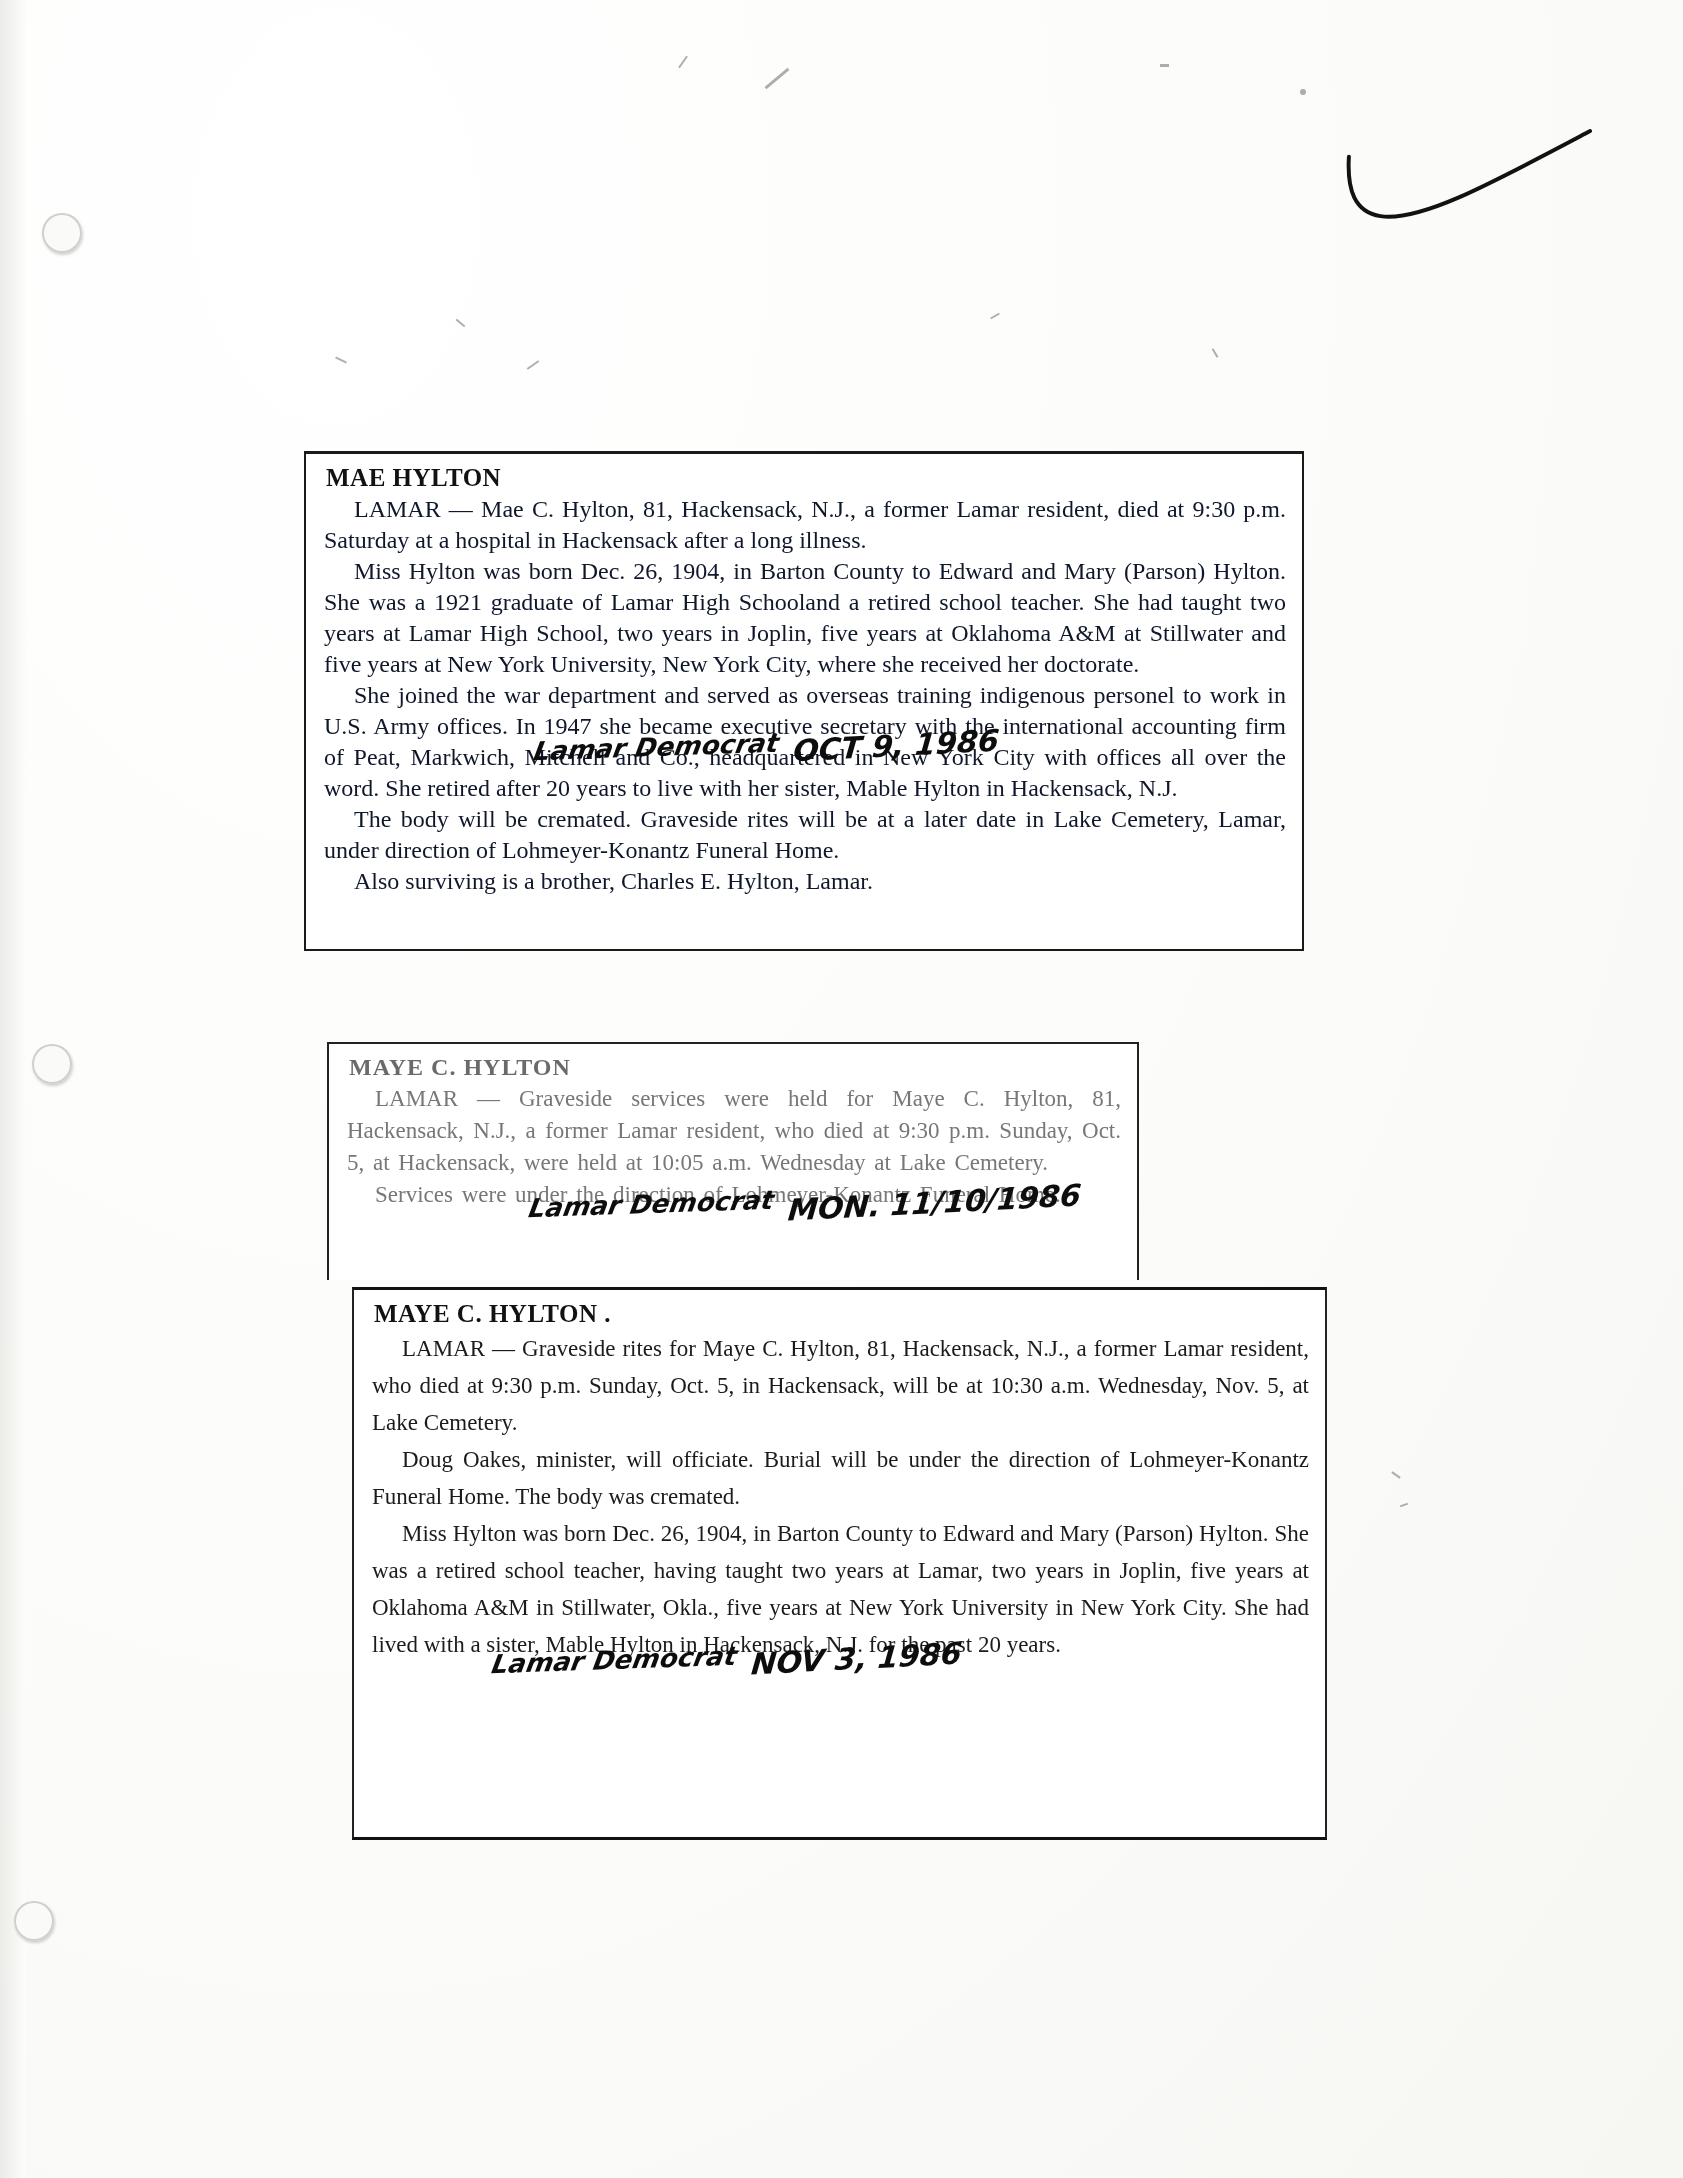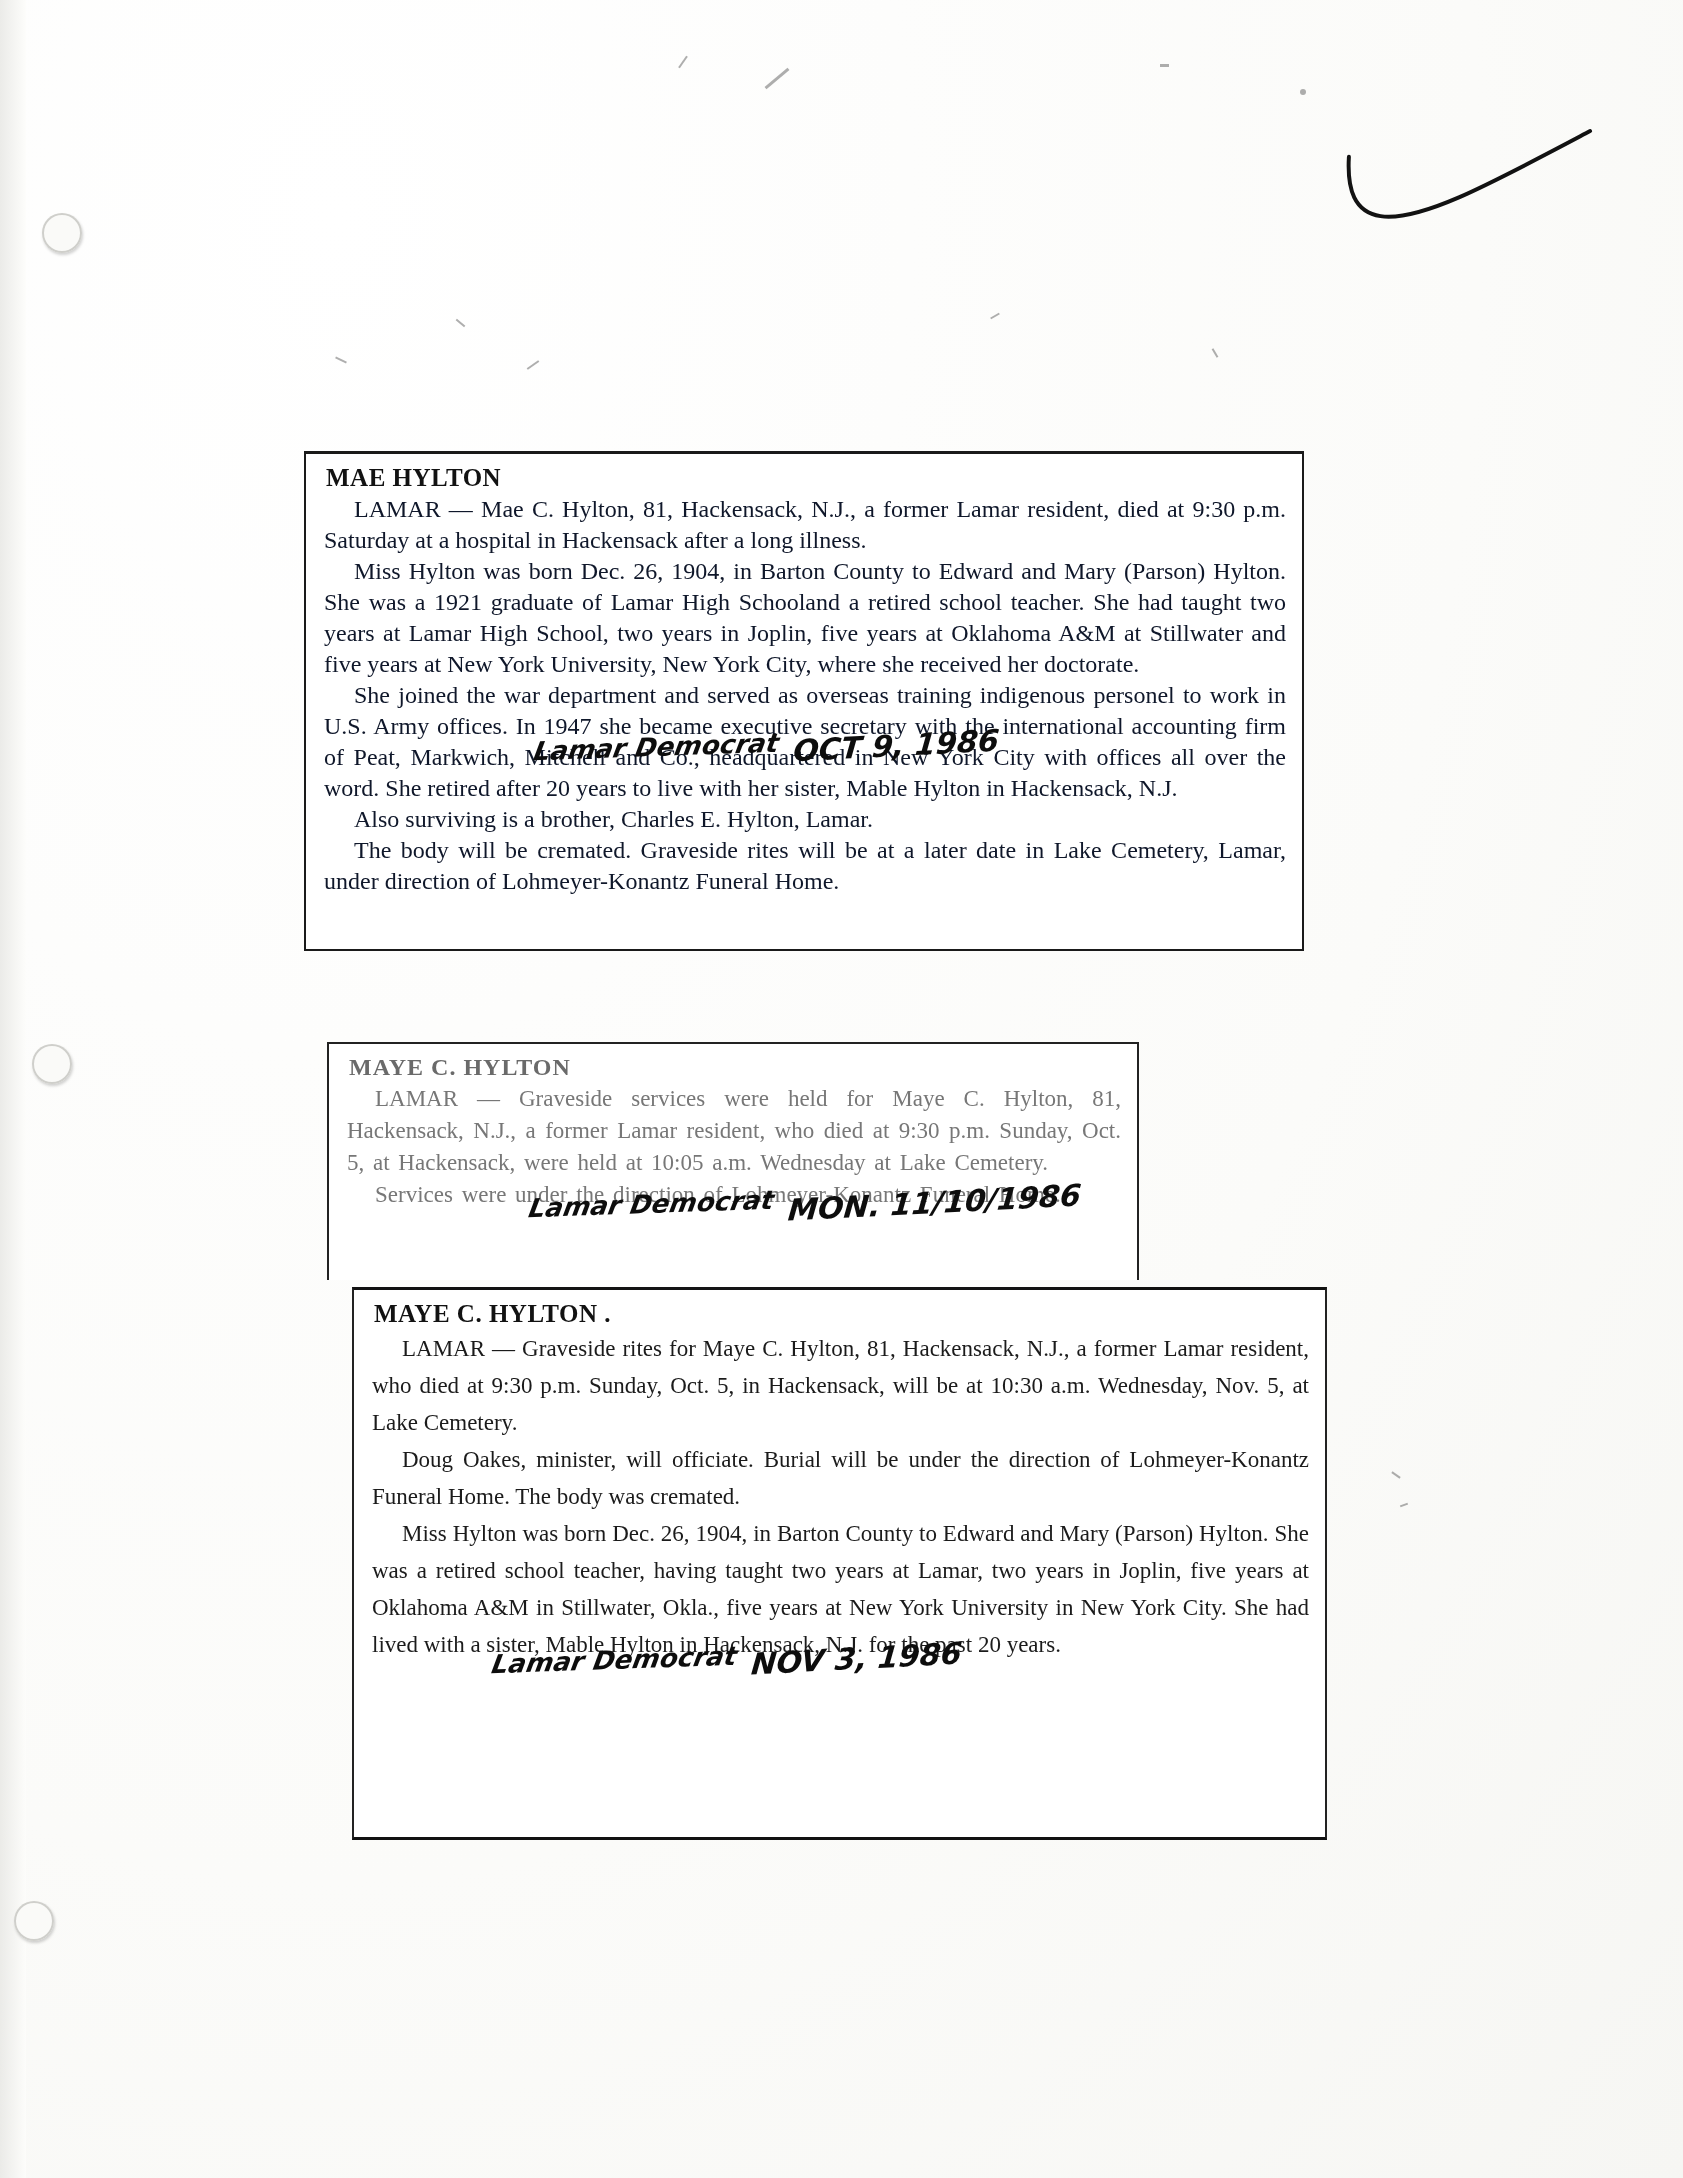--- a/index.html
+++ b/index.html
@@ -177,22 +177,22 @@
   <svg id="pen-stroke" viewBox="0 0 260 110">
     <path d="M8 28 C 6 62, 14 84, 40 88 C 80 94, 150 56, 252 2" fill="none" stroke="#121212" stroke-width="4" stroke-linecap="round"></path>
   </svg>
 
   <div class="clip" id="clip1">
     <div class="col">
       <div class="headline">MAE HYLTON</div>
       <p class="body">LAMAR — Mae C. Hylton, 81, Hackensack, N.J., a former Lamar resident, died at 9:30 p.m. Saturday at a hospital in Hackensack after a long illness.</p>
       <p class="body">Miss Hylton was born Dec. 26, 1904, in Barton County to Edward and Mary (Parson) Hylton. She was a 1921 graduate of Lamar High Schooland a retired school teacher. She had taught two years at Lamar High School, two years in Joplin, five years at Oklahoma A&amp;M at Stillwater and five years at New York University, New York City, where she received her doctorate.</p>
       <p class="body">She joined the war department and served as overseas training indigenous personel to work in U.S. Army offices. In 1947 she became executive secretary with the international accounting firm of Peat, Markwich, Mitchell and Co., headquartered in New York City with offices all over the word. She retired after 20 years to live with her sister, Mable Hylton in Hackensack, N.J.</p>
+      <p class="body">The body will be cremated. Graveside rites will be at a later date in Lake Cemetery, Lamar, under direction of Lohmeyer-Konantz Funeral Home.</p>
       <p class="body">Also surviving is a brother, Charles E. Hylton, Lamar.</p>
-      <p class="body">The body will be cremated. Graveside rites will be at a later date in Lake Cemetery, Lamar, under direction of Lohmeyer-Konantz Funeral Home.</p>
     </div>
   </div>
 
   <div class="hand" id="hand1">
     <span class="src">Lamar Democrat</span><span class="dt">OCT 9, 1986</span>
   </div>
 
   <div class="clip" id="clip2">
     <div class="col">
       <div class="headline faded">MAYE C. HYLTON</div>

